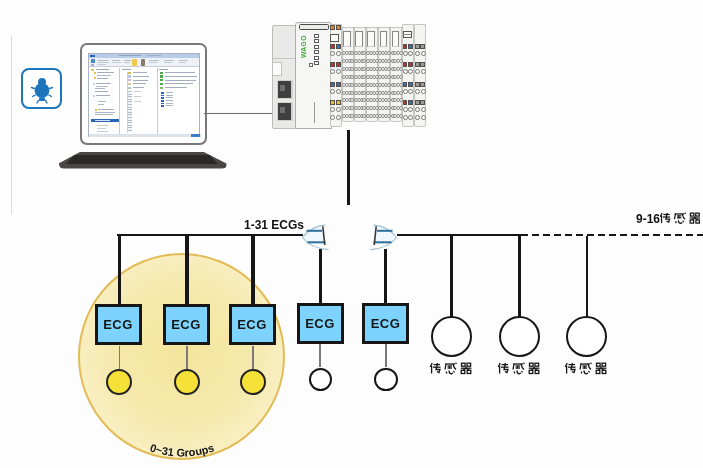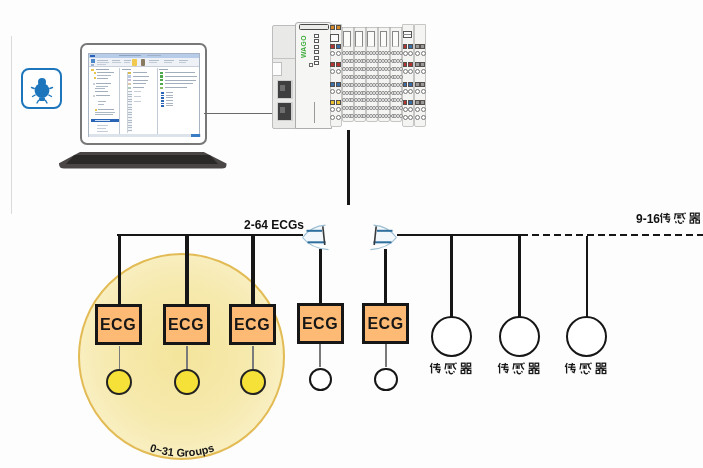--- a/index.html
+++ b/index.html
@@ -405,21 +405,21 @@
       <div class="abs" style="left:91.02000000000001px;top:90.5px;width:3px;height:3px;border-radius:50%;border:0.8px solid #777;background:#fff;"></div>
     </div>
 </div>
 
 <div class="abs" style="left:347.4px;top:130px;width:2.8px;height:75px;background:#161616;"></div>
 
 <div class="abs" style="left:117px;top:234.2px;width:185.5px;height:2.3px;background:#161616;"></div>
 <div class="abs" style="left:396.5px;top:234.2px;width:124px;height:2.3px;background:#161616;"></div>
 <div class="abs" style="left:520.5px;top:234.2px;width:182px;height:2.3px;background:repeating-linear-gradient(90deg,#161616 0,#161616 7px,transparent 7px,transparent 11px);"></div>
 
-<div class="abs" style="left:244px;top:217.5px;width:62px;font-weight:bold;font-size:12px;color:#111;">2-64 ECGs</div>
+<div class="abs" style="left:244px;top:217.5px;width:62px;font-weight:bold;font-size:12px;color:#111;">1-31 ECGs</div>
 <div class="abs" style="left:636px;top:212px;font-weight:bold;font-size:12px;color:#111;">9-16</div>
 <svg class="abs" style="left:659px;top:211.5px;" width="44" height="14" viewBox="0 0 45.5 14.5">
     <g id="cjg1">
       <g stroke="#161616" stroke-width="1.3" fill="none">
         <line x1="3.2" y1="1" x2="1.2" y2="5"></line>
         <line x1="2.6" y1="3.6" x2="2.6" y2="11.5"></line>
         <line x1="4.5" y1="2.6" x2="11" y2="2.6"></line>
         <line x1="4" y1="5.2" x2="11.5" y2="5.2"></line>
         <path d="M 8.5 1 L 7 7.5 L 11 7.5 L 10 10.5 L 7.8 9.5"></path>
       </g>
@@ -484,22 +484,22 @@
   <line x1="8.5" y1="22.3" x2="26.5" y2="22.3" stroke="#2e6f9e" stroke-width="2"></line>
   <line x1="23.8" y1="6.3" x2="25.8" y2="25" stroke="#3a3a3a" stroke-width="1.6"></line>
 </svg>
 
 <div class="ecg abs" style="left:94.5px;top:304px;">ECG</div>
 <div class="ecg abs" style="left:162.5px;top:304px;">ECG</div>
 <div class="ecg abs" style="left:228.5px;top:304px;">ECG</div>
 <div class="ecg abs" style="left:296.5px;top:303px;">ECG</div>
 <div class="ecg abs" style="left:362px;top:303px;">ECG</div>
 <style>
-  .ecg{width:41px;height:35px;background:#fdba74;border:3.2px solid #161616;
-       font-weight:bold;font-size:16px;color:#161616;text-align:center;line-height:35.5px;letter-spacing:0.5px;}
+  .ecg{width:41px;height:35px;background:#7dd3fc;border:3.2px solid #161616;
+       font-weight:bold;font-size:13px;color:#161616;text-align:center;line-height:35.5px;letter-spacing:0.5px;}
 </style>
 
 <div class="abs" style="left:118.6px;top:346px;width:1.8px;height:23px;background:#7a7a7a;"></div>
 <div class="abs" style="left:186.1px;top:346px;width:1.8px;height:23px;background:#7a7a7a;"></div>
 <div class="abs" style="left:252.1px;top:346px;width:1.8px;height:23px;background:#7a7a7a;"></div>
 <div class="abs" style="left:319.4px;top:344px;width:1.8px;height:23px;background:#7a7a7a;"></div>
 <div class="abs" style="left:385px;top:344px;width:1.8px;height:23px;background:#7a7a7a;"></div>
 
 <div class="abs" style="left:106px;top:369px;width:22px;height:22px;border-radius:50%;background:#f6e138;border:2.6px solid #222;"></div>
 <div class="abs" style="left:173.5px;top:369px;width:22px;height:22px;border-radius:50%;background:#f6e138;border:2.6px solid #222;"></div>

